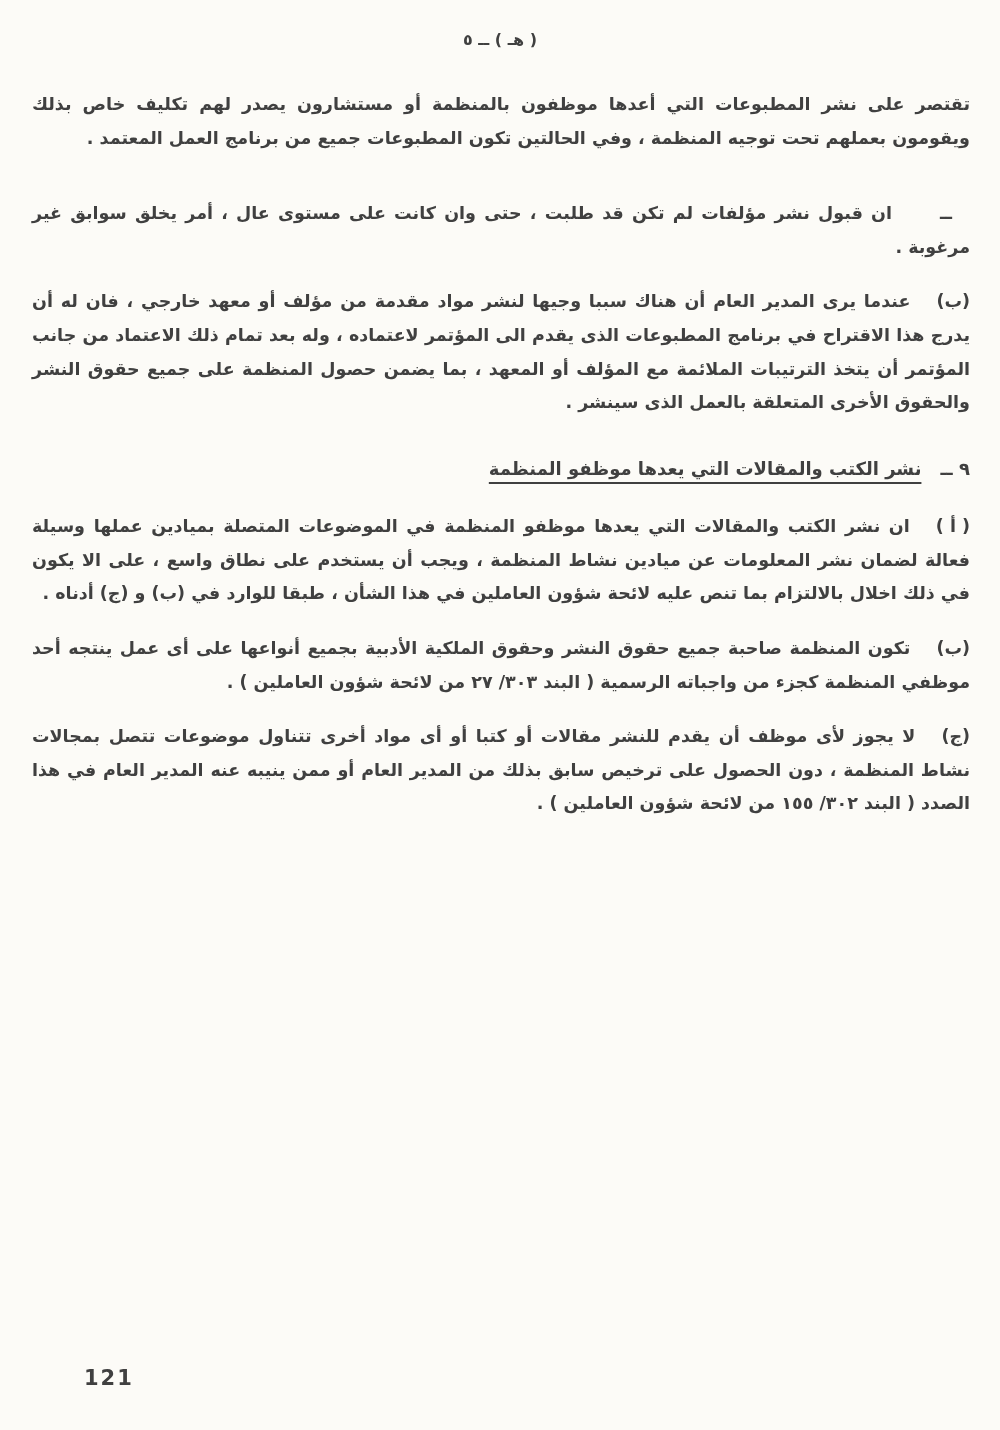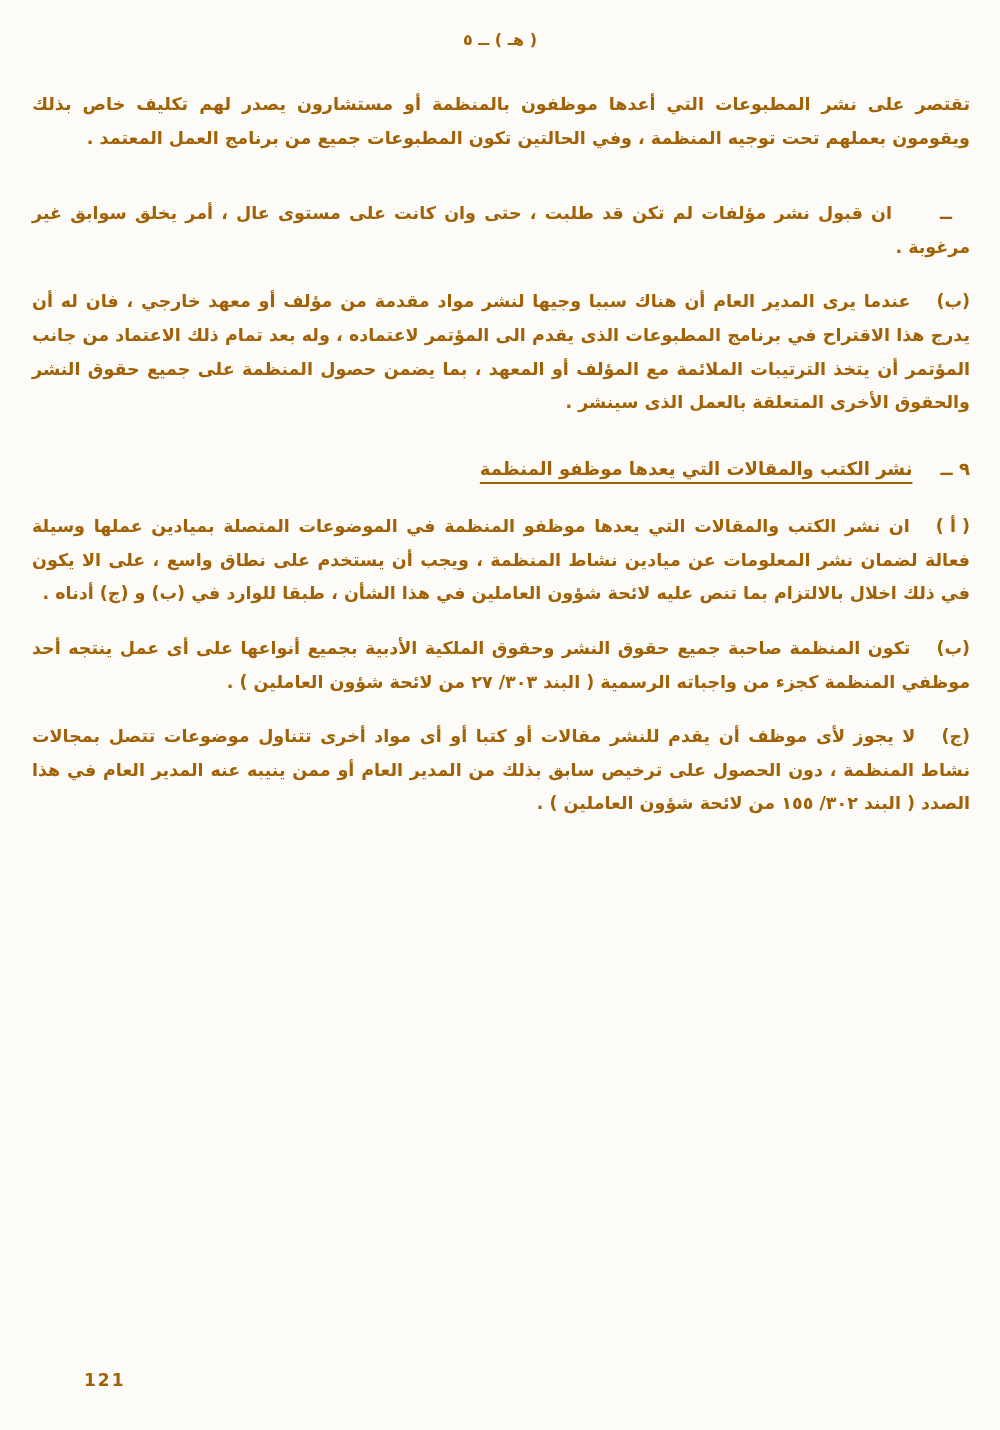--- a/index.html
+++ b/index.html
@@ -9,21 +9,21 @@
     font-family: "DejaVu Sans", sans-serif;
   }
   .page {
     position: relative;
     width: 1000px;
     height: 1430px;
     margin: 0 auto;
     background: #fcfbf7;
     box-sizing: border-box;
     overflow: hidden;
-    color: #a16207;
+    color: #404040;
   }
   .page-header {
     position: absolute;
     top: 30px;
     left: 0;
     right: 0;
     text-align: center;
     direction: rtl;
     font-size: 16px;
     font-weight: bold;
@@ -53,33 +53,33 @@
     margin-right: 18px;
     margin-top: 21px;
   }
   .section-heading {
     margin: 32px 0 24px 0;
     font-size: 18px;
     font-weight: bold;
   }
   .sec-num {
     display: inline-block;
-    margin-left: 28px;
+    margin-left: 19px;
   }
   .sec-title {
     text-decoration: underline;
     text-underline-offset: 7px;
     text-decoration-thickness: 1.5px;
   }
   .page-number {
     position: absolute;
     left: 84px;
     bottom: 40px;
     direction: ltr;
-    font-size: 17px;
+    font-size: 21px;
     font-weight: bold;
     letter-spacing: 2px;
   }
 </style>
 </head>
 <body>
 
 <div class="page">
 
   <div class="page-header">( هـ ) ــ ٥</div>

